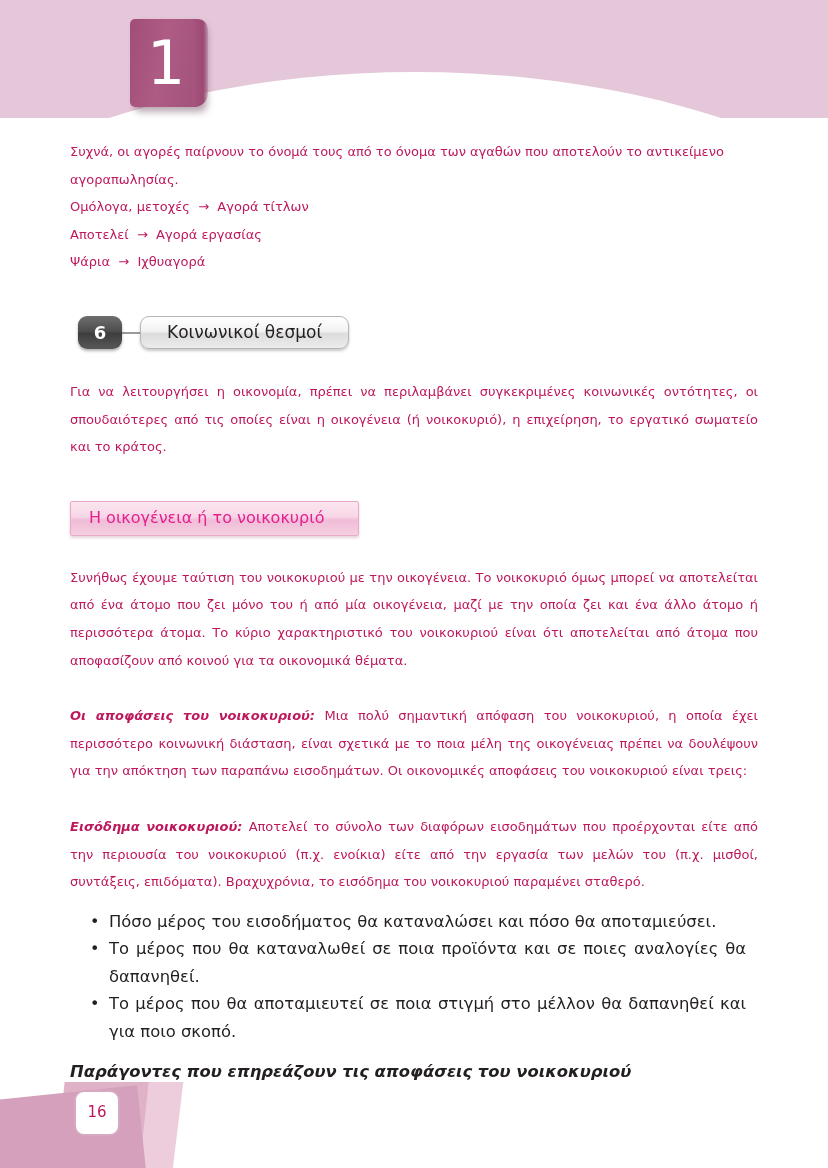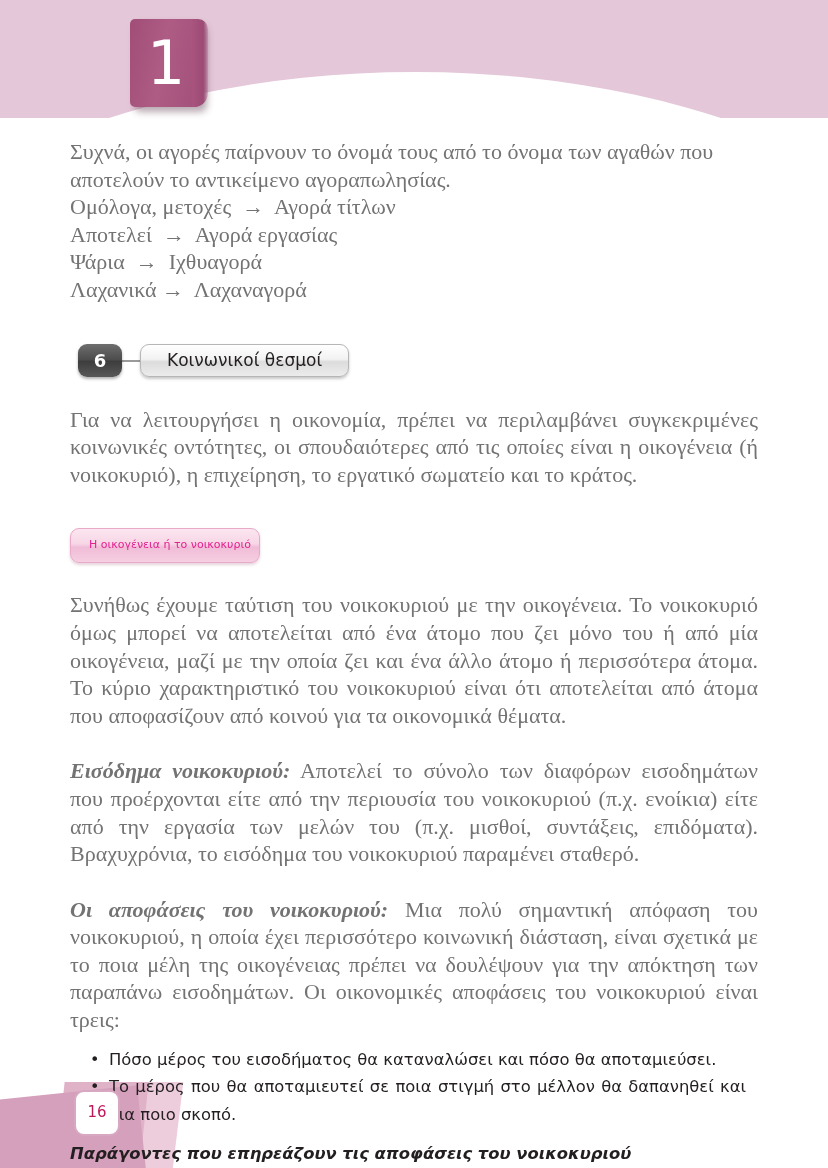--- a/index.html
+++ b/index.html
@@ -83,24 +83,23 @@
   .page-content {
     position: absolute;
     left: 70px;
     top: 138px;
     width: 688px;
     z-index: 2;
   }
 
   p, .line {
     margin: 0;
-    font-size: 22px;
+    font-size: 13px;
     line-height: 27.6px;
-    color: #737373;
-    font-family: Liberation Serif, serif;
+    color: #be185d;
   }
 
   .intro-para {
     text-align: left;
   }
   .market-list {
     margin-top: 0px;
   }
   .market-list .line {
     white-space: pre;
@@ -156,27 +155,27 @@
   .body-para {
     margin-top: 28px;
     text-align: justify;
     text-justify: inter-word;
   }
 
   
   .subsection-pill {
     display: inline-block;
     margin-top: 40px;
-    padding: 4px 8px 5px 18px;
-    border-radius: 9px;
+    padding: 4px 34px 5px 18px;
+    border-radius: 2px;
     background: linear-gradient(180deg, #fbe6ef 0%, #f7d6e6 45%, #f0bcd7 55%, #f5cfe2 100%);
     border: 1px solid #e9a9c8;
     box-shadow: 0 2px 3px rgba(160,100,130,0.28);
     color: #e4208f;
-    font-size: 11px;
+    font-size: 16px;
     line-height: 24px;
   }
 
   
   ul.bullets {
     margin: 12px;
     padding: 0;
     list-style: none;
   }
   ul.bullets li {
@@ -275,43 +274,43 @@
 </div>
 
 <div class="page-content">
 
   <p class="intro-para">Συχνά, οι αγορές παίρνουν το όνομά τους από το όνομα των αγαθών που αποτελούν το αντικείμενο αγοραπωλησίας.</p>
 
   <div class="market-list">
     <div class="line">Ομόλογα, μετοχές  →  Αγορά τίτλων</div>
     <div class="line">Αποτελεί  →  Αγορά εργασίας</div>
     <div class="line">Ψάρια  →  Ιχθυαγορά</div>
-    <div class="line">Λαχανικά →  Λαχαναγορά</div>
   </div>
 
   
   <div class="section-header">
     <div class="connector"></div>
     <div class="num-badge">6</div>
     <div class="title-pill">Κοινωνικοί θεσμοί</div>
   </div>
 
   <p class="body-para">Για να λειτουργήσει η οικονομία, πρέπει να περιλαμβάνει συγκεκριμένες κοινωνικές οντότητες, οι σπουδαιότερες από τις οποίες είναι η οικογένεια (ή νοικοκυριό), η επιχείρηση, το εργατικό σωματείο και το κράτος.</p>
 
   
   <div class="subsection-pill">Η οικογένεια ή το νοικοκυριό</div>
 
   <p class="body-para">Συνήθως έχουμε ταύτιση του νοικοκυριού με την οικογένεια. Το νοικοκυριό όμως μπορεί να αποτελείται από ένα άτομο που ζει μόνο του ή από μία οικογένεια, μαζί με την οποία ζει και ένα άλλο άτομο ή περισσότερα άτομα. Το κύριο χαρακτηριστικό του νοικοκυριού είναι ότι αποτελείται από άτομα που αποφασίζουν από κοινού για τα οικονομικά θέματα.</p>
 
+  <p class="body-para"><span class="bold-italic">Οι αποφάσεις του νοικοκυριού:</span><span> Μια πολύ σημαντική απόφαση του νοικοκυριού, η οποία έχει περισσότερο κοινωνική διάσταση, είναι σχετικά με το ποια μέλη της οικογένειας πρέπει να δουλέψουν για την απόκτηση των παραπάνω εισοδημάτων. Οι οικονομικές αποφάσεις του νοικοκυριού είναι τρεις:</span></p>
+
   <p class="body-para"><span class="bold-italic">Εισόδημα νοικοκυριού:</span><span> Αποτελεί το σύνολο των διαφόρων εισοδημάτων που προέρχονται είτε από την περιουσία του νοικοκυριού (π.χ. ενοίκια) είτε από την εργασία των μελών του (π.χ. μισθοί, συντάξεις, επιδόματα). Βραχυχρόνια, το εισόδημα του νοικοκυριού παραμένει σταθερό.</span></p>
-
-  <p class="body-para"><span class="bold-italic">Οι αποφάσεις του νοικοκυριού:</span><span> Μια πολύ σημαντική απόφαση του νοικοκυριού, η οποία έχει περισσότερο κοινωνική διάσταση, είναι σχετικά με το ποια μέλη της οικογένειας πρέπει να δουλέψουν για την απόκτηση των παραπάνω εισοδημάτων. Οι οικονομικές αποφάσεις του νοικοκυριού είναι τρεις:</span></p>
 
   <ul class="bullets">
     <li>Πόσο μέρος του εισοδήματος θα καταναλώσει και πόσο θα αποταμιεύσει.</li>
+    <li>Το μέρος που θα καταναλωθεί σε ποια προϊόντα και σε ποιες αναλογίες θα δαπανηθεί.</li>
     <li>Το μέρος που θα αποταμιευτεί σε ποια στιγμή στο μέλλον θα δαπανηθεί και για ποιο σκοπό.</li>
   </ul>
 
   <div class="lead-heading">Παράγοντες που επηρεάζουν τις αποφάσεις του νοικοκυριού</div>
 
   
 
 </div>
 
 <div class="footer-deco">

